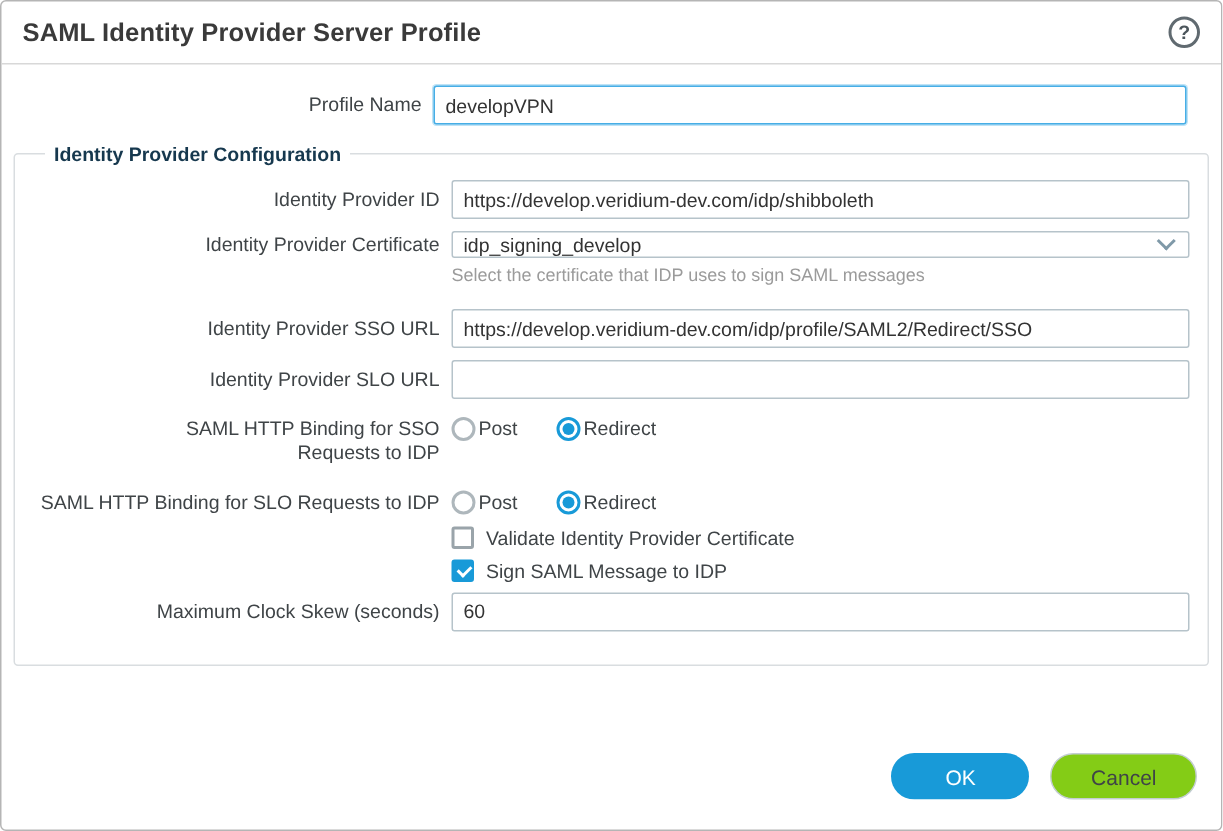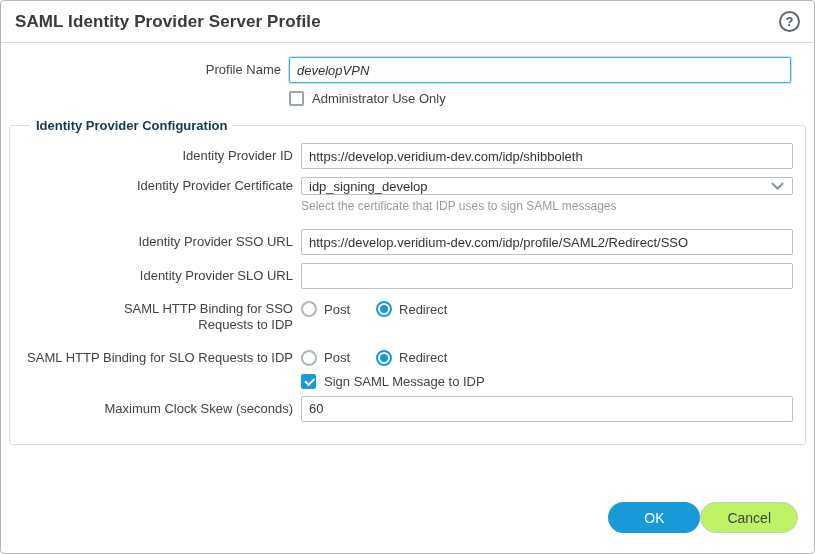--- a/index.html
+++ b/index.html
@@ -48,21 +48,20 @@
   input.text {
     height: 26px; font-size: 13px; color: #333;
     font-family: "Liberation Sans", sans-serif;
     border: 1px solid #b6c3ca; border-radius: 2px;
     padding: 0 7px; outline: none; background: #fff;
     width: 100%;
   }
   input.text.focused {
     border: 1px solid #47aee6;
     box-shadow: 0 0 0 1px rgba(71,174,230,.35);
-    font-style: italic;
   }
   .profile-input { width: 502px; flex: 0 0 502px; }
 
   
   fieldset.fs {
     margin: 12px 8px 0 8px;
     border: 1px solid #d9dde0; border-radius: 3px;
     padding: 10px 12px 14px 12px;
   }
   fieldset.fs legend {
@@ -89,21 +88,21 @@
     transform: rotate(45deg) translate(-2px,-2px);
   }
 
   .helper-row { margin-top: -4px; margin-bottom: 16px; }
   .helper {
     font-size: 12px; color: #9b9b9b; text-align: right;
   }
 
   
   .radios { gap: 26px; }
-  .radio-opt { display: inline-flex; align-items: center; gap: 7px; cursor: pointer; }
+  .radio-opt { display: inline-flex; gap: 2px; cursor: pointer; }
   .radio {
     width: 16px; height: 16px; border-radius: 50%;
     border: 2px solid #aeb7bc; background: #fff;
     display: inline-flex; align-items: center; justify-content: center;
     flex: 0 0 16px;
   }
   .radio.on { border-color: #189ad8; }
   .radio.on::after {
     content: ""; width: 8px; height: 8px; border-radius: 50%;
     background: #189ad8;
@@ -125,60 +124,51 @@
     content: ""; position: absolute; left: 2px; top: 2.5px;
     width: 7px; height: 3.5px;
     border-left: 2px solid #fff; border-bottom: 2px solid #fff;
     transform: rotate(-45deg);
   }
   .chk-row { margin-bottom: 7px; }
 
   
   .footer {
     position: absolute; right: 16px; bottom: 20px;
-    display: flex; 
+    display: flex; gap: 14px;
   }
   .btn {
     height: 31px; border-radius: 16px;
     font-family: "Liberation Sans", sans-serif;
     font-size: 14px; cursor: pointer;
     display: inline-flex; align-items: center; justify-content: center;
     padding: 0 26px; border: 1px solid transparent;
   }
   .btn-ok { background: #189ad8; color: #fff; min-width: 92px; }
-  .btn-cancel { background: #bef264; color: #3f4447; border: 1px solid #c3cdd2; min-width: 88px; }
+  .btn-cancel { background: #84cc16; color: #3f4447; border: 1px solid #c3cdd2; min-width: 88px; }
 </style>
 </head>
 <body>
 
 <div class="dialog">
 
   <div class="titlebar">
     <span class="title">SAML Identity Provider Server Profile</span>
     <span class="help-icon">?</span>
   </div>
 
   <div class="form">
 
     <div class="row">
       <span class="lbl">Profile Name</span>
       <span class="field">
         <input class="text focused profile-input" type="text" value="developVPN" style="">
       </span>
     </div>
 
-    <div class="row chk-row">
-      <span class="lbl"></span>
-      <span class="field">
-        <span class="chk-wrap">
-          <span class="checkbox"></span>
-          <span>Administrator Use Only</span>
-        </span>
-      </span>
-    </div>
 
     <fieldset class="fs">
       <legend>Identity Provider Configuration</legend>
 
       <div class="row">
         <span class="lbl">Identity Provider ID</span>
         <span class="field">
           <input class="text" type="text" value="https://develop.veridium-dev.com/idp/shibboleth" style="">
         </span>
       </div>
@@ -235,20 +225,29 @@
             <span class="radio"></span>
             <span class="opt-label">Post</span>
           </span>
           <span class="radio-opt">
             <span class="radio on"></span>
             <span class="opt-label">Redirect</span>
           </span>
         </span>
       </div>
 
+      <div class="row chk-row">
+        <span class="lbl"></span>
+        <span class="field">
+          <span class="chk-wrap">
+            <span class="checkbox"></span>
+            <span>Validate Identity Provider Certificate</span>
+          </span>
+        </span>
+      </div>
 
       <div class="row chk-row">
         <span class="lbl"></span>
         <span class="field">
           <span class="chk-wrap">
             <span class="checkbox on"></span>
             <span>Sign SAML Message to IDP</span>
           </span>
         </span>
       </div>

